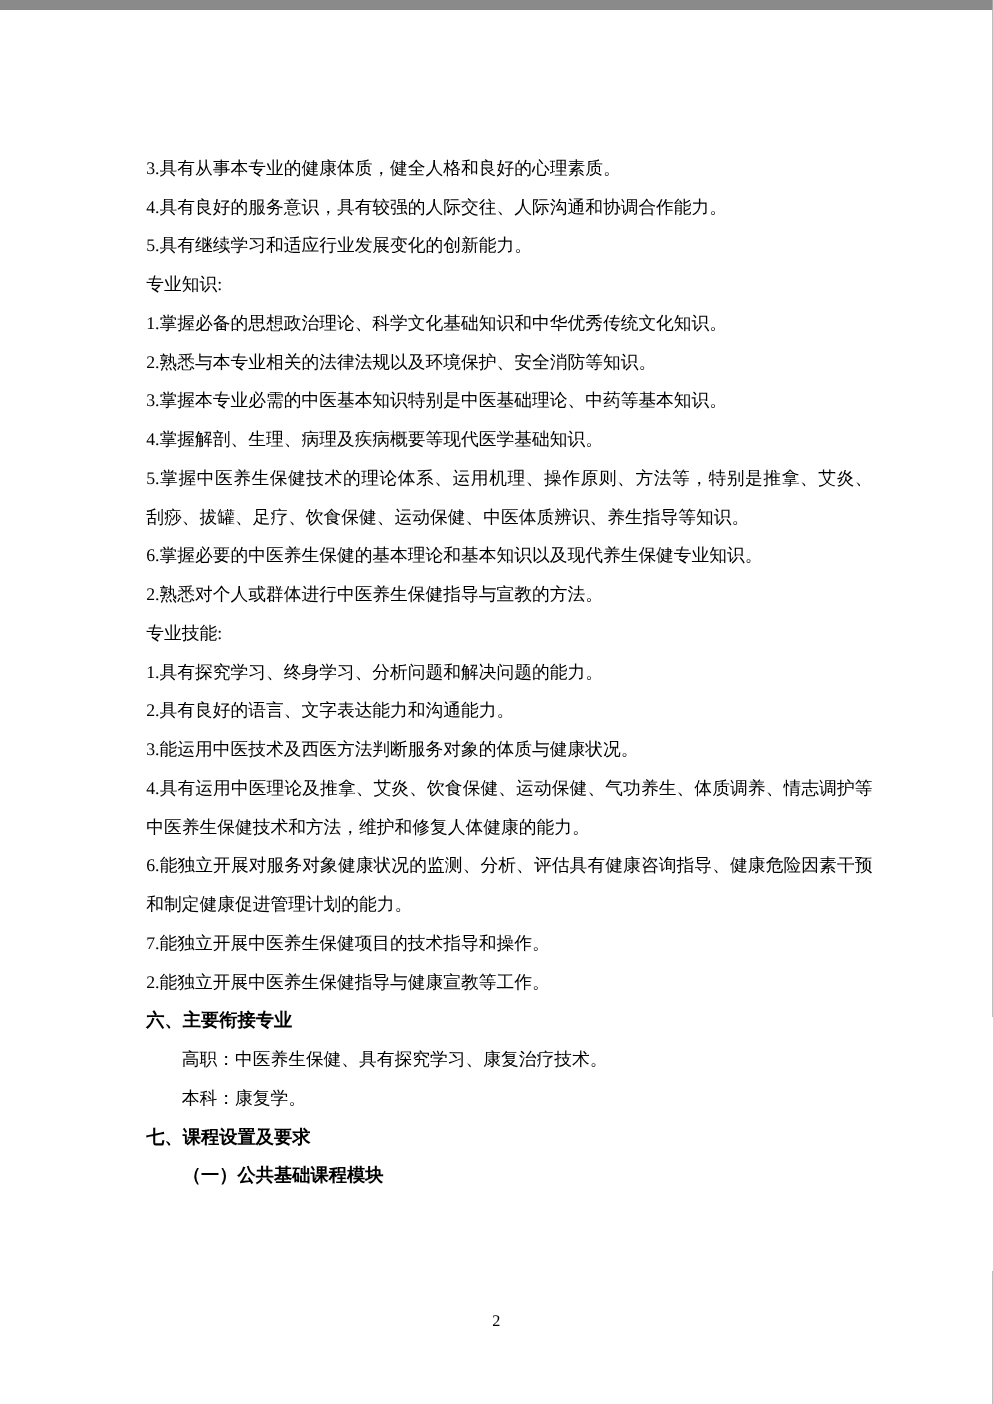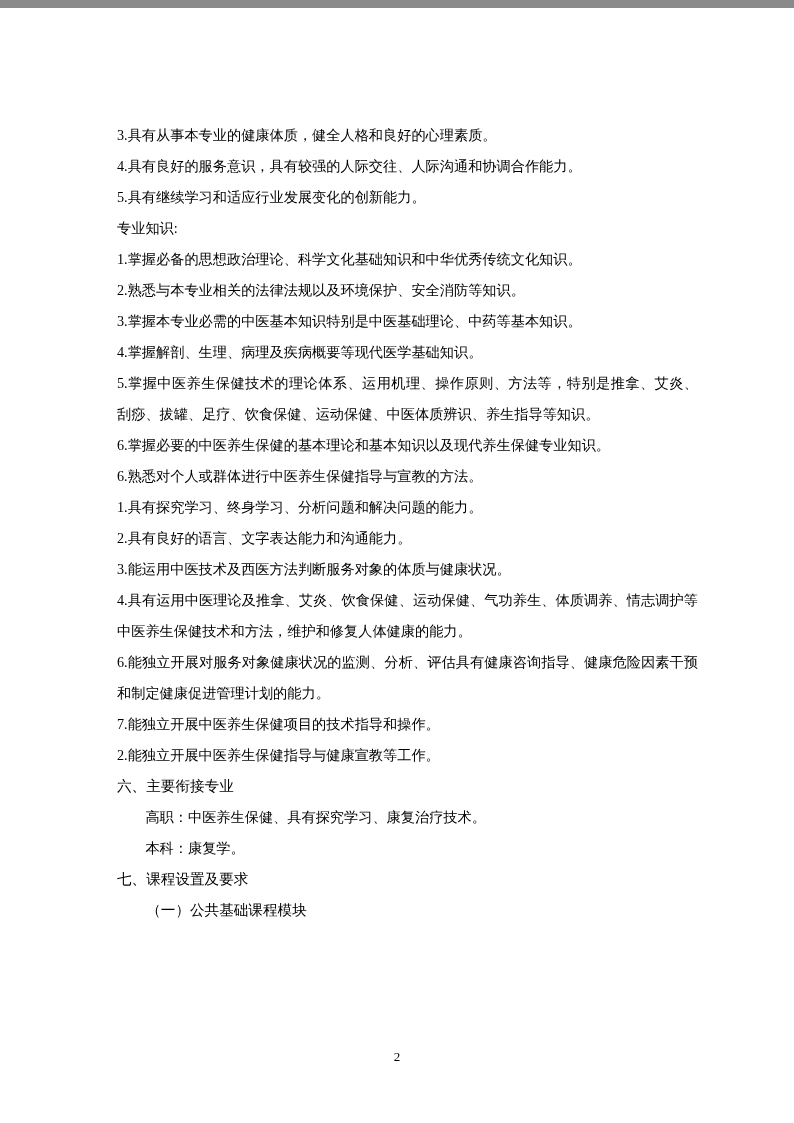--- a/index.html
+++ b/index.html
@@ -22,21 +22,21 @@
     font-size: 14.2px;
     line-height: 31px;
     text-align: justify;
     text-justify: inter-ideograph;
   }
   .para {
     margin: 0 0 0 0;
     text-indent: 0;
   }
   .heading {
-    font-weight: normal;
+    font-weight: bold;
     font-size: 14.6px;
     line-height: 31px;
     margin: 0;
   }
   .indent-2 {
     text-indent: 2em;
   }
   .pagenum {
     position: absolute;
     bottom: 66px;
@@ -55,21 +55,22 @@
       <p class="para">3.具有从事本专业的健康体质，健全人格和良好的心理素质。</p>
       <p class="para">4.具有良好的服务意识，具有较强的人际交往、人际沟通和协调合作能力。</p>
       <p class="para">5.具有继续学习和适应行业发展变化的创新能力。</p>
       <p class="para">专业知识:</p>
       <p class="para">1.掌握必备的思想政治理论、科学文化基础知识和中华优秀传统文化知识。</p>
       <p class="para">2.熟悉与本专业相关的法律法规以及环境保护、安全消防等知识。</p>
       <p class="para">3.掌握本专业必需的中医基本知识特别是中医基础理论、中药等基本知识。</p>
       <p class="para">4.掌握解剖、生理、病理及疾病概要等现代医学基础知识。</p>
       <p class="para">5.掌握中医养生保健技术的理论体系、运用机理、操作原则、方法等，特别是推拿、艾炎、 刮痧、拔罐、足疗、饮食保健、运动保健、中医体质辨识、养生指导等知识。</p>
       <p class="para">6.掌握必要的中医养生保健的基本理论和基本知识以及现代养生保健专业知识。</p>
-      <p class="para">6.熟悉对个人或群体进行中医养生保健指导与宣教的方法。</p>
+      <p class="para">2.熟悉对个人或群体进行中医养生保健指导与宣教的方法。</p>
+      <p class="para">专业技能:</p>
       <p class="para">1.具有探究学习、终身学习、分析问题和解决问题的能力。</p>
       <p class="para">2.具有良好的语言、文字表达能力和沟通能力。</p>
       <p class="para">3.能运用中医技术及西医方法判断服务对象的体质与健康状况。</p>
       <p class="para">4.具有运用中医理论及推拿、艾炎、饮食保健、运动保健、气功养生、体质调养、情志调护等中医养生保健技术和方法，维护和修复人体健康的能力。</p>
       <p class="para">6.能独立开展对服务对象健康状况的监测、分析、评估具有健康咨询指导、健康危险因素干预和制定健康促进管理计划的能力。</p>
       <p class="para">7.能独立开展中医养生保健项目的技术指导和操作。</p>
       <p class="para">2.能独立开展中医养生保健指导与健康宣教等工作。</p>
       <p class="heading">六、主要衔接专业</p>
       <p class="para indent-2">高职：中医养生保健、具有探究学习、康复治疗技术。</p>
       <p class="para indent-2">本科：康复学。</p>

